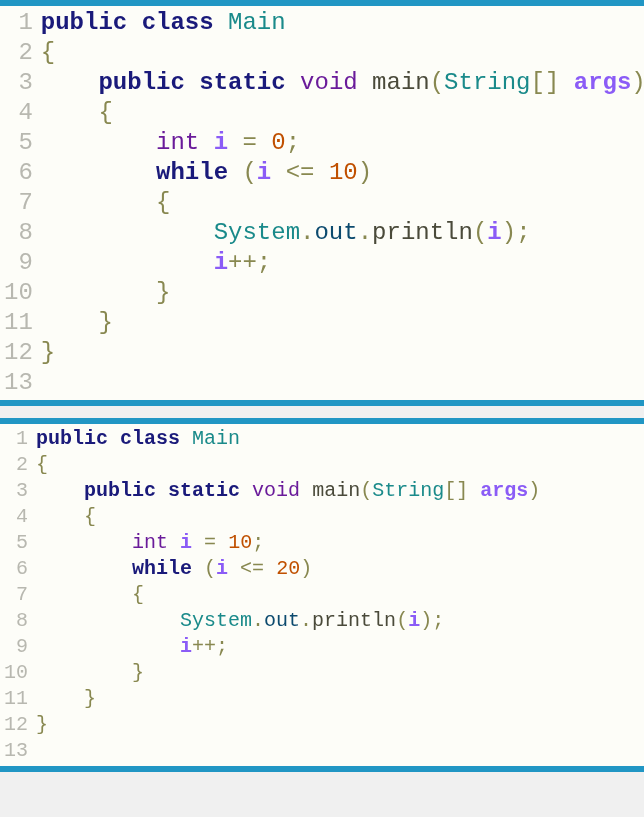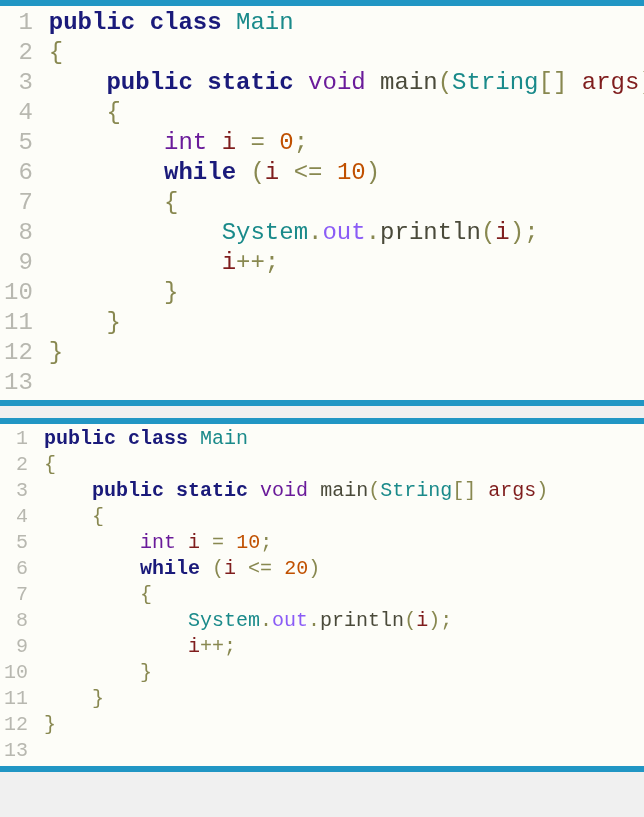--- a/index.html
+++ b/index.html
@@ -47,35 +47,34 @@
     .line-num {
       display: block;
     }
     .code-lines {
       padding: 2px 0;
       white-space: pre;
       overflow: hidden;
     }
     .code-line {
       display: block;
-      margin-left: 8px;
     }
     .kw { color: #1a1a7a; font-weight: bold; }
     .type { color: #6a1b9a; font-weight: normal; }
     .cls { color: #1a8a8a; }
     .method { color: #4a4a3a; }
     .paren { color: #888850; }
     .bracket { color: #888850; }
     .brace { color: #888850; }
     .punct { color: #888850; }
     .semi { color: #888850; }
     .op { color: #888850; }
     .num { color: #c05000; }
-    .field { color: #8b5cf6; }
-    .plain { color: #7f1d1d; }
+    .field { color: #0c4a6e; }
+    .plain { color: #8b5cf6; font-weight: bold; }
   </style>
 </head>
 <body>
 
 <div id="container">
     <div class="code-block code-block-1">
       <div class="code-content">
         <div class="line-numbers">
           <span class="line-num">1</span>
           <span class="line-num">2</span>

